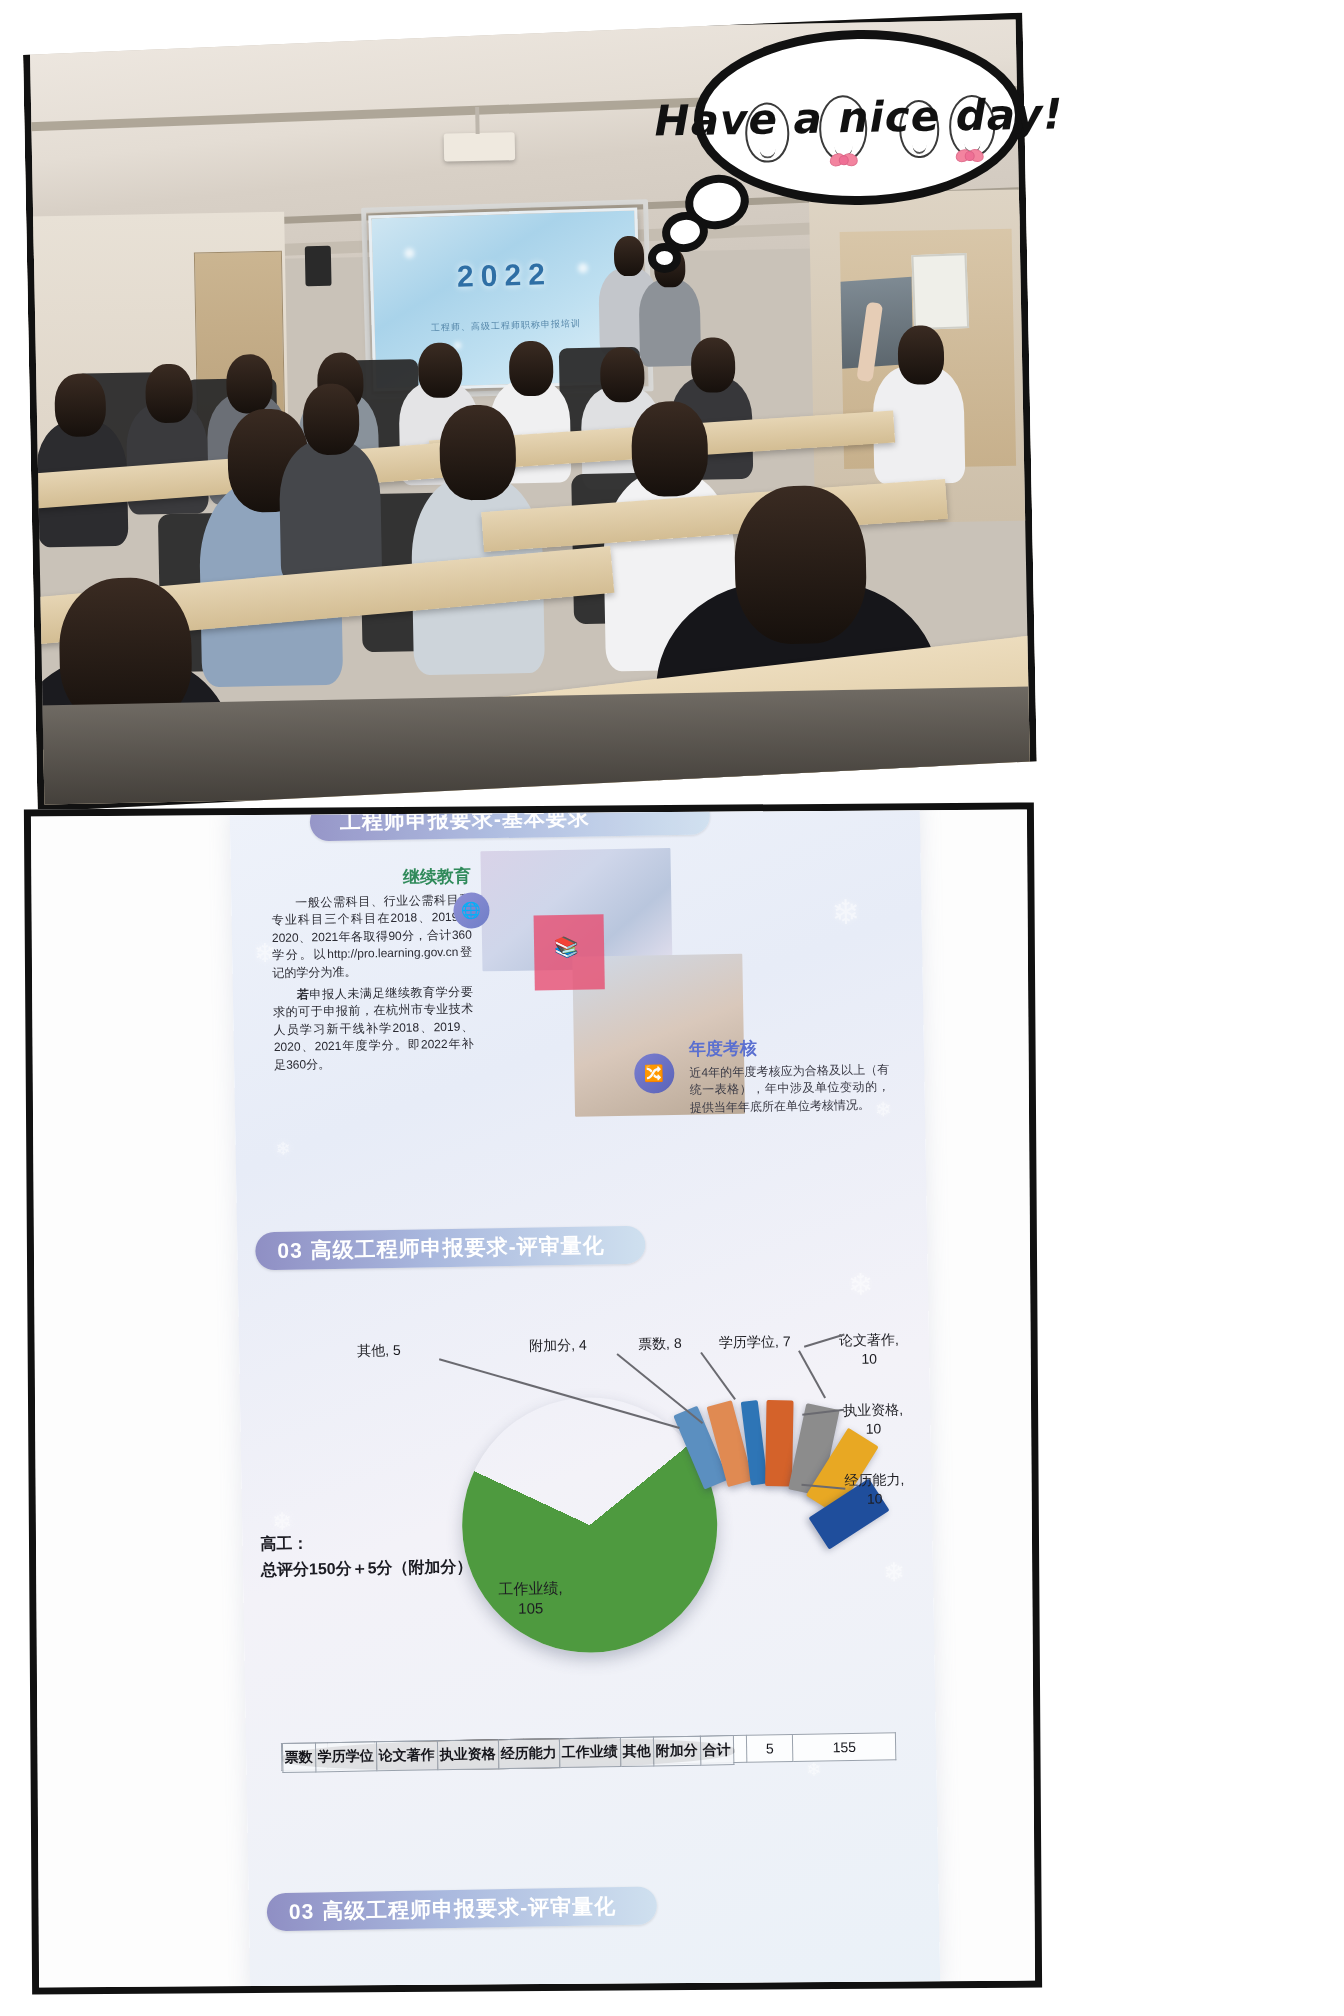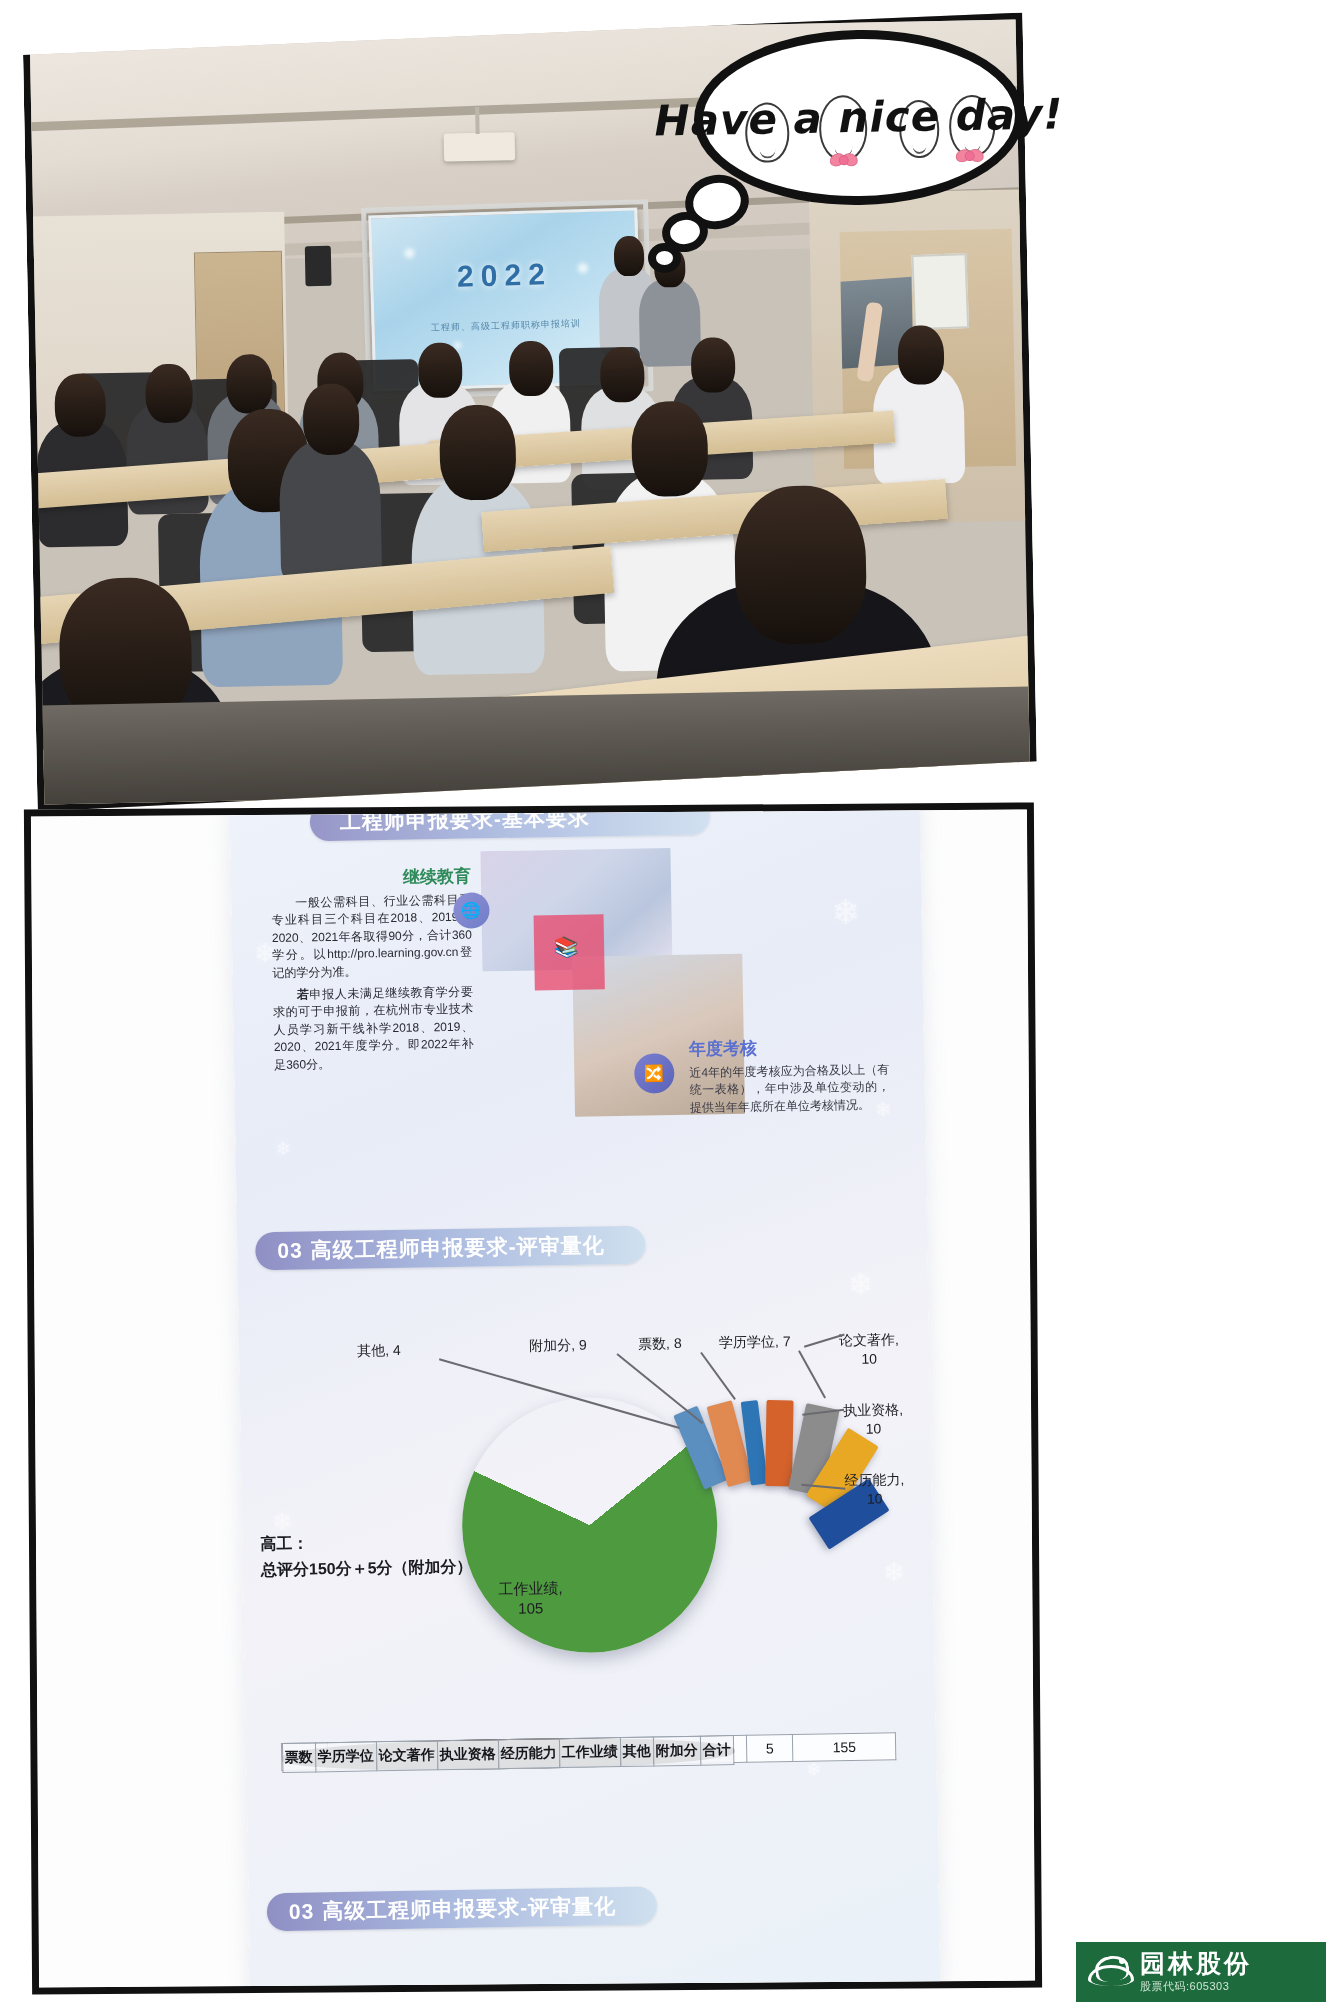--- a/index.html
+++ b/index.html
@@ -354,24 +354,24 @@
             <div class="pie" style="background:conic-gradient(from 52deg, #4e9a3f 0deg 244deg, rgba(0,0,0,0) 244deg 360deg);"></div>
 
             <div class="slice" style="left:447px;top:132px;width:26px;height:80px;background:#5b8fc0;transform:rotate(-22deg);"></div>
             <div class="slice" style="left:476px;top:127px;width:26px;height:83px;background:#e08a52;transform:rotate(-14deg);"></div>
             <div class="slice" style="left:505px;top:126px;width:17px;height:84px;background:#2e75b6;transform:rotate(-6deg);"></div>
             <div class="slice" style="left:525px;top:126px;width:27px;height:86px;background:#d4622a;transform:rotate(2deg);"></div>
             <div class="slice" style="left:556px;top:132px;width:34px;height:88px;background:#8c8c8c;transform:rotate(13deg);"></div>
             <div class="slice" style="left:583px;top:158px;width:36px;height:80px;background:#e8a823;transform:rotate(33deg);"></div>
             <div class="slice" style="left:588px;top:205px;width:38px;height:72px;background:#1f4e9c;transform:rotate(58deg);"></div>
 
-            <div class="lbl" style="left:118px;top:60px;">其他, 4</div>
+            <div class="lbl" style="left:118px;top:60px;">其他, 5</div>
             <div class="lead" style="left:200px;top:78px;width:250px;transform:rotate(17deg);"></div>
 
-            <div class="lbl" style="left:290px;top:58px;">附加分, 9</div>
+            <div class="lbl" style="left:290px;top:58px;">附加分, 4</div>
             <div class="lead" style="left:378px;top:76px;width:110px;transform:rotate(40deg);"></div>
 
             <div class="lbl" style="left:399px;top:58px;">票数, 8</div>
             <div class="lead" style="left:462px;top:76px;width:58px;transform:rotate(55deg);"></div>
 
             <div class="lbl" style="left:480px;top:58px;">学历学位, 7</div>
             <div class="lead" style="left:560px;top:76px;width:54px;transform:rotate(62deg);"></div>
 
             <div class="lbl" style="left:600px;top:58px;">
               <span>论文著作</span>,<br><span>10</span>
@@ -430,25 +430,14 @@
           <div class="sec-title" style="left:18px;top:28px;width:390px;">
             <span class="num">03</span>
             <span>高级工程师申报要求-评审量化</span>
           </div>
         </div>
 
       </div>
     </div>
   </div>
 
-  <div id="footer-logo">
-    <div class="logo-mark">
-      <div class="leafA"></div>
-        <div class="leafB"></div>
-        <div class="dot"></div>
-    </div>
-    <div class="logo-text">
-      <div class="logo-cn">园林股份</div>
-      <div class="logo-code">股票代码:605303</div>
-    </div>
-  </div>
 
 </div>
 
 </body></html>

